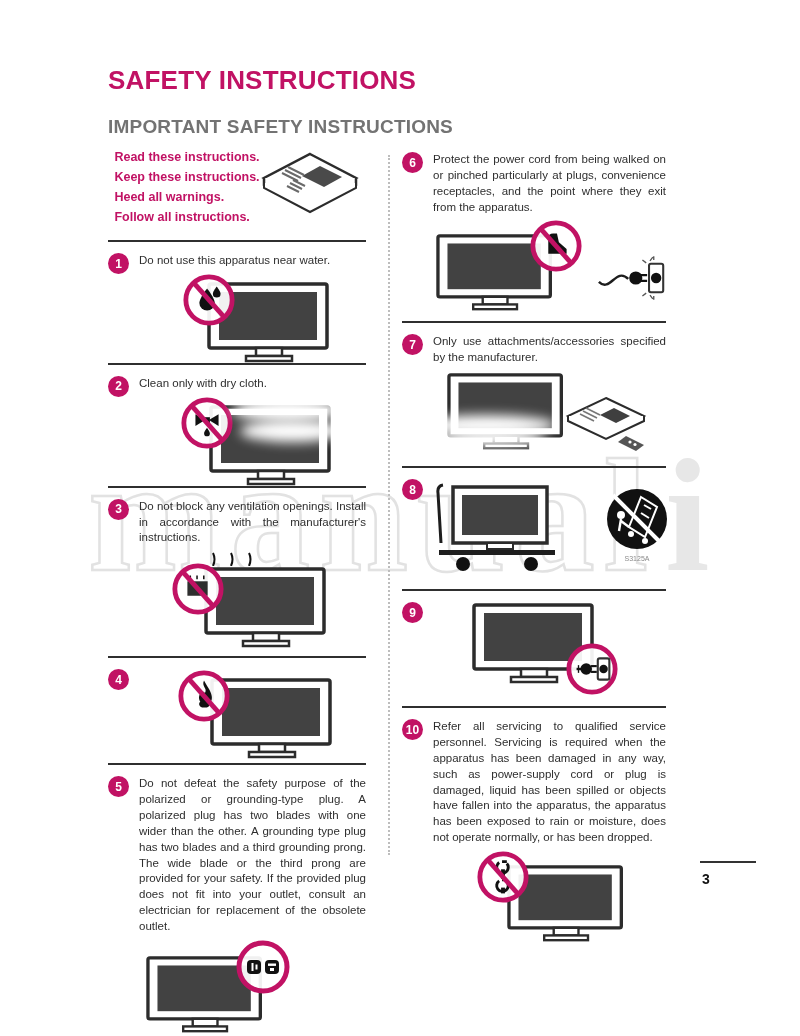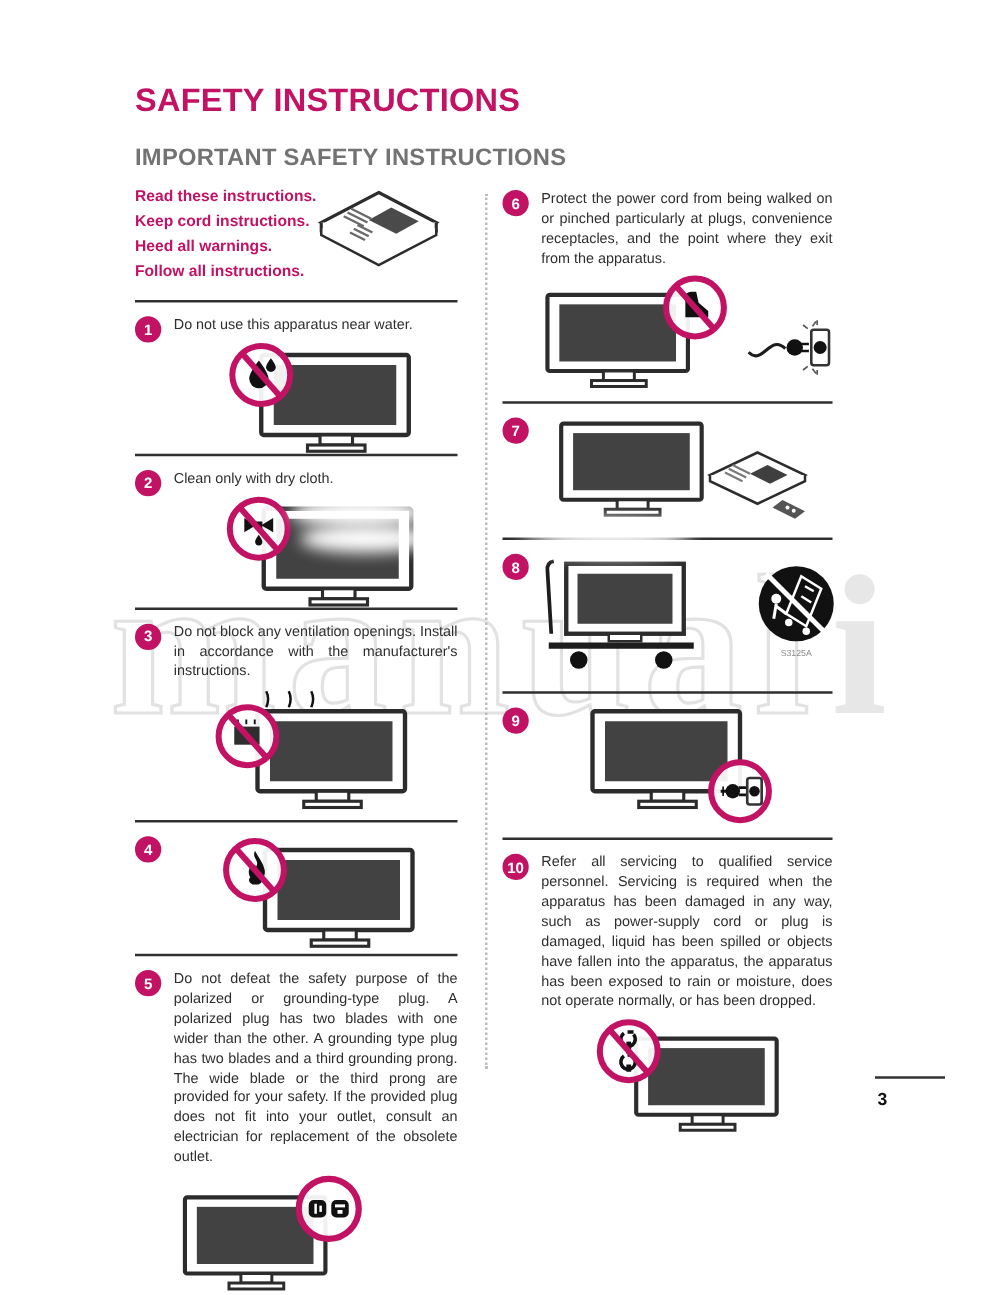--- a/index.html
+++ b/index.html
@@ -10,21 +10,21 @@
   .h2{position:absolute;left:108px;top:100px;font-size:19px;font-weight:bold;color:#737373;letter-spacing:.2px;}
   
   .watermark{position:absolute;left:80px;top:430px;z-index:0;pointer-events:none;}
   
   .col{position:absolute;top:150px;z-index:1;}
   .col-left{left:108px;width:258px;}
   .col-right{left:402px;width:264px;}
   .vdivider{position:absolute;left:388px;top:155px;height:700px;border-left:2px dotted #bdbdbd;z-index:1;}
   hr.sep{border:none;border-top:2px solid #2f2f2f;margin:10px 0 11px 0;}
   
-  .intro{display:flex;justify-content:flex-start;align-items:flex-start;}
+  .intro{display:flex;justify-content:center;align-items:flex-start;}
   .intro-lines p{margin:0 0 6px 0;font-size:12.5px;font-weight:bold;color:#c11264;}
   
   .item{position:relative;padding-left:31px;margin-top:2px;}
   .badge{position:absolute;left:0;top:0;width:21px;height:21px;border-radius:50%;
          background:#c11264;color:#fff;font-size:12px;font-weight:bold;
          display:flex;align-items:center;justify-content:center;}
   .itext{margin:2px 0 4px 0;font-size:11.5px;line-height:1.38;text-align:justify;color:#2e2e2e;}
   
   .illus{position:relative;margin:4px auto 6px auto;z-index:1;}
   .smudge{position:absolute;background:#fff;filter:blur(6px);border-radius:50%;z-index:3;}
@@ -72,21 +72,21 @@
   <h1 class="h1">SAFETY INSTRUCTIONS</h1>
   <h2 class="h2">IMPORTANT SAFETY INSTRUCTIONS</h2>
 
   <div class="vdivider"></div>
 
   <div class="col col-left">
 
     <div class="intro">
       <div class="intro-lines">
         <p>Read these instructions.</p>
-        <p>Keep cord instructions.</p>
+        <p>Keep these instructions.</p>
         <p>Heed all warnings.</p>
         <p>Follow all instructions.</p>
       </div>
       <svg width="100" height="70" viewBox="0 0 100 70">
         <path d="M50,4 L96,28 L50,52 L4,28 Z" fill="#fff" stroke="#2c2c2c" stroke-width="2.5"></path>
         <path d="M4,28 v7 L50,59 L96,35 v-7" fill="#fff" stroke="#2c2c2c" stroke-width="2.5"></path>
         <path d="M4,33 v5 L50,62 L96,38 v-5" fill="#fff" stroke="#2c2c2c" stroke-width="2"></path>
         <path d="M60,16 L82,27 L64,37 L42,26 Z" fill="#4a4a4a"></path>
         <g stroke="#6a6a6a" stroke-width="2">
           <line x1="28" y1="17" x2="44" y2="25"></line>
@@ -213,20 +213,21 @@
         </svg>
         <svg style="position:absolute;left:164px;top:36px" width="70" height="46" viewBox="0 0 74 48">
             <use href="#sym-cordplug"></use>
           </svg>
       </div>
     </div>
     <hr class="sep">
 
     <div class="item">
       <span class="badge">7</span>
+      <p class="itext">Only use attachments/accessories specified by the manufacturer.</p>
       <div class="illus" style="width:220px;height:86px">
         <svg style="position:absolute;left:6px;top:2px" width="124" height="80" viewBox="0 0 130 84">
             <use href="#sym-tv"></use>
           </svg>
         <svg style="position:absolute;left:120px;top:26px" width="100" height="62" viewBox="0 0 100 62">
           <path d="M46,2 L84,20 L46,38 L8,20 Z" fill="#fff" stroke="#2c2c2c" stroke-width="2"></path>
           <path d="M8,20 v5 L46,43 L84,25 v-5" fill="#fff" stroke="#2c2c2c" stroke-width="2"></path>
           <path d="M54,12 L70,20 L56,27 L40,19 Z" fill="#3f3f3f"></path>
           <g stroke="#777" stroke-width="1.6">
             <line x1="26" y1="12" x2="40" y2="19"></line>

